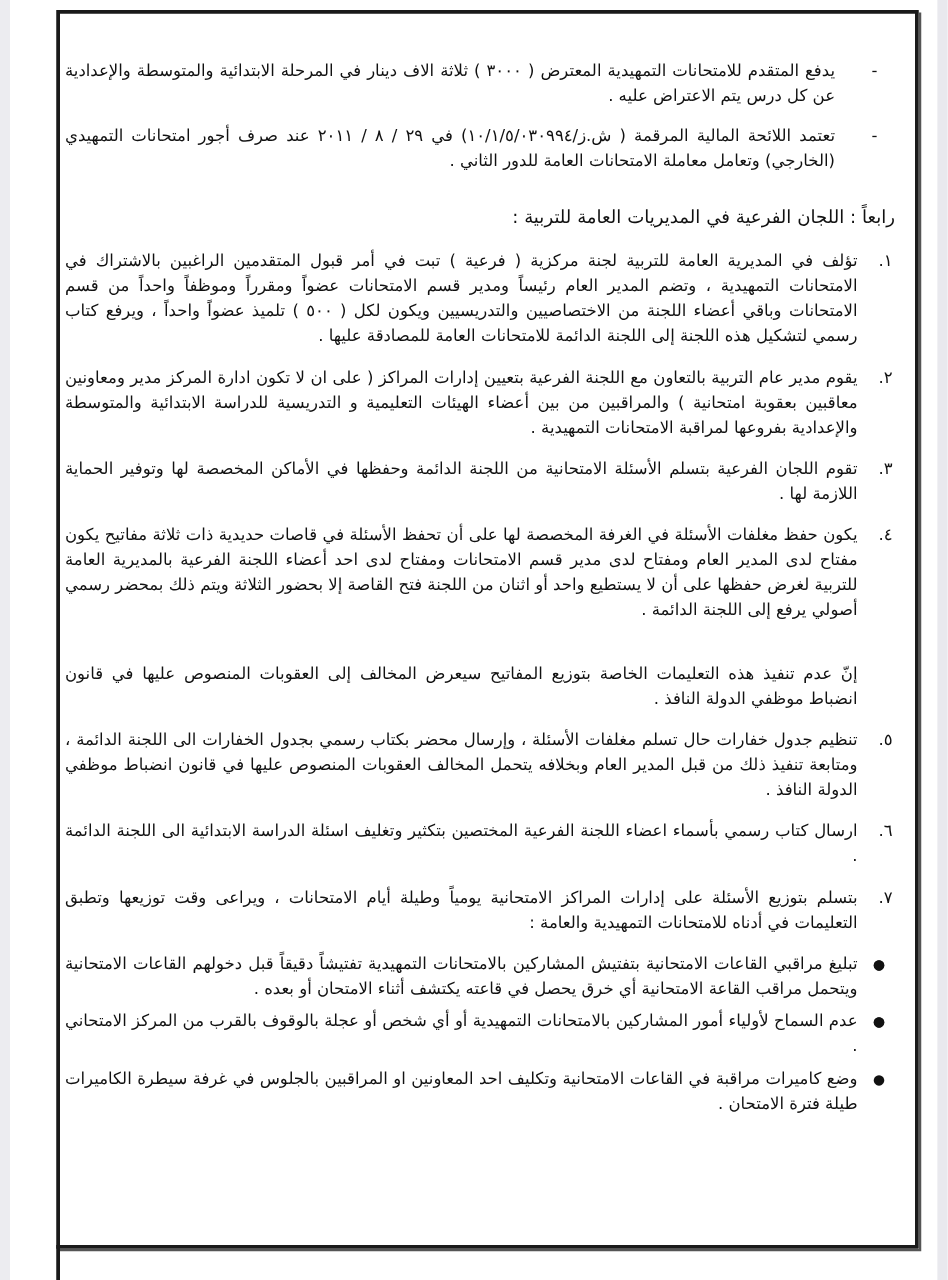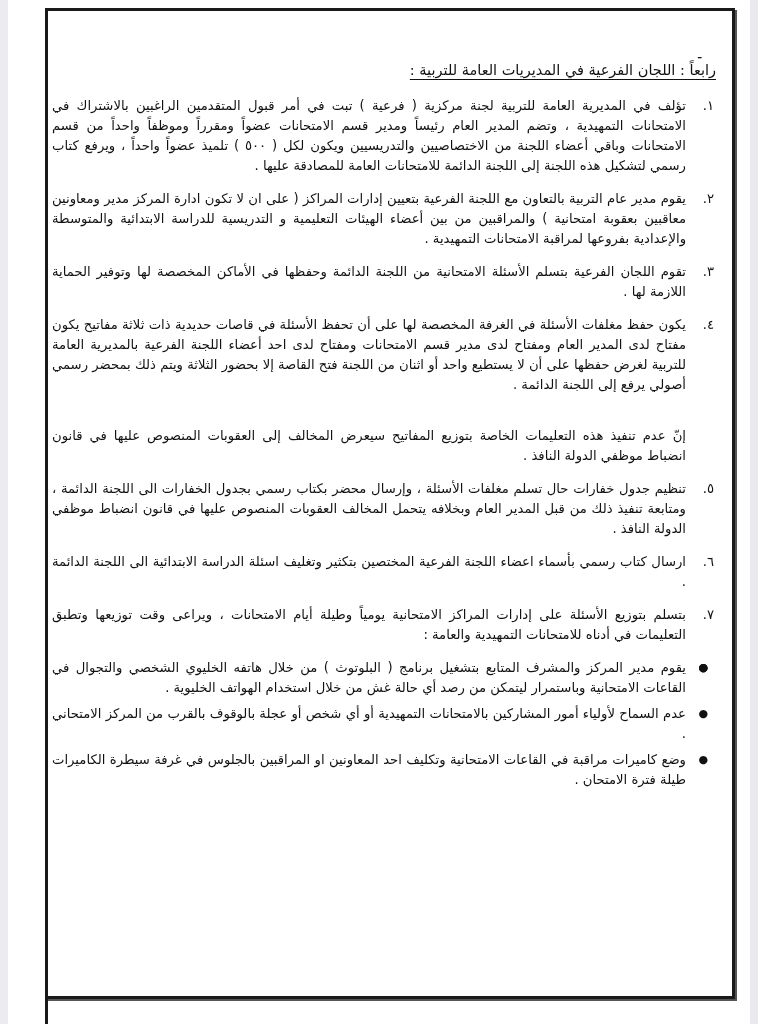--- a/index.html
+++ b/index.html
@@ -39,41 +39,43 @@
   .item { position:relative; padding-right:40px; margin-bottom:8px; }
   .item .marker { position:absolute; right:10px; top:0; width:24px; text-align:right; }
   .dash-item { margin-top:12px; padding-right:54px; }
   .dash-item .marker { right:20px; }
   .num-item { padding-right:36px; margin-bottom:13px; }
   .num-item .marker { right:8px; }
   .para { padding-right:36px; margin-bottom:13px;margin-top:31px; }
   .bullet-item { padding-right:36px; margin-bottom:6px; }
   .bullet-item .marker { right:14px; font-size:11px; }
   .heading {
-    text-decoration:underline; text-underline-offset:4px;
+    text-underline-offset:4px;
     font-size:14.5px; padding-right:6px; margin:24px 0 16px 0;
   }
   .first-gap { height:22px; }
 </style>
 </head>
 <body>
 
 <div class="left-strip"></div>
 <div class="page">
   <div class="frame"></div>
   <div class="frame-ext"></div>
 
   <div class="content">
     <div class="first-gap"></div>
 
     <div class="item dash-item">
       <span class="marker">-</span>
+      <span>يدفع المتقدم للامتحانات التمهيدية المعترض ( ٣٠٠٠ ) ثلاثة الاف دينار في المرحلة الابتدائية والمتوسطة والإعدادية عن كل درس يتم الاعتراض عليه .</span>
     </div>
     <div class="item dash-item">
       <span class="marker">-</span>
+      <span>تعتمد اللائحة المالية المرقمة ( ش.ز/١٠/١/٥/٠٣٠٩٩٤) في ٢٩ / ٨ / ٢٠١١ عند صرف أجور امتحانات التمهيدي (الخارجي) وتعامل معاملة الامتحانات العامة للدور الثاني .</span>
     </div>
 
     <div class="heading">رابعاً : اللجان الفرعية في المديريات العامة للتربية :</div>
 
     <div class="item num-item">
       <span class="marker">١.</span>
       <span>تؤلف في المديرية العامة للتربية لجنة مركزية ( فرعية ) تبت في أمر قبول المتقدمين الراغبين بالاشتراك في الامتحانات التمهيدية ، وتضم المدير العام رئيساً ومدير قسم الامتحانات عضواً ومقرراً وموظفاً واحداً من قسم الامتحانات وباقي أعضاء اللجنة من الاختصاصيين والتدريسيين ويكون لكل ( ٥٠٠ ) تلميذ عضواً واحداً ، ويرفع كتاب رسمي لتشكيل هذه اللجنة إلى اللجنة الدائمة للامتحانات العامة للمصادقة عليها .</span>
     </div>
     <div class="item num-item">
       <span class="marker">٢.</span>
@@ -101,24 +103,24 @@
     <div class="item num-item">
       <span class="marker">٧.</span>
       <span>بتسلم بتوزيع الأسئلة على إدارات المراكز الامتحانية يومياً وطيلة أيام الامتحانات ، ويراعى وقت توزيعها وتطبق التعليمات في أدناه للامتحانات التمهيدية والعامة :</span>
     </div>
 
     <div class="item bullet-item">
       <span class="marker">●</span>
     </div>
     <div class="item bullet-item">
       <span class="marker">●</span>
+      <span>تبليغ مراقبي القاعات الامتحانية بتفتيش المشاركين بالامتحانات التمهيدية تفتيشاً دقيقاً قبل دخولهم القاعات الامتحانية ويتحمل مراقب القاعة الامتحانية أي خرق يحصل في قاعته يكتشف أثناء الامتحان أو بعده .</span>
     </div>
     <div class="item bullet-item">
       <span class="marker">●</span>
-      <span>يقوم مدير المركز والمشرف المتابع بتشغيل برنامج ( البلوتوث ) من خلال هاتفه الخليوي الشخصي والتجوال في القاعات الامتحانية وباستمرار ليتمكن من رصد أي حالة غش من خلال استخدام الهواتف الخليوية .</span>
     </div>
     <div class="item bullet-item">
       <span class="marker">●</span>
       <span>عدم السماح لأولياء أمور المشاركين بالامتحانات التمهيدية أو أي شخص أو عجلة بالوقوف بالقرب من المركز الامتحاني .</span>
     </div>
     <div class="item bullet-item">
       <span class="marker">●</span>
       <span>وضع كاميرات مراقبة في القاعات الامتحانية وتكليف احد المعاونين او المراقبين بالجلوس في غرفة سيطرة الكاميرات طيلة فترة الامتحان .</span>
     </div>
   </div>

